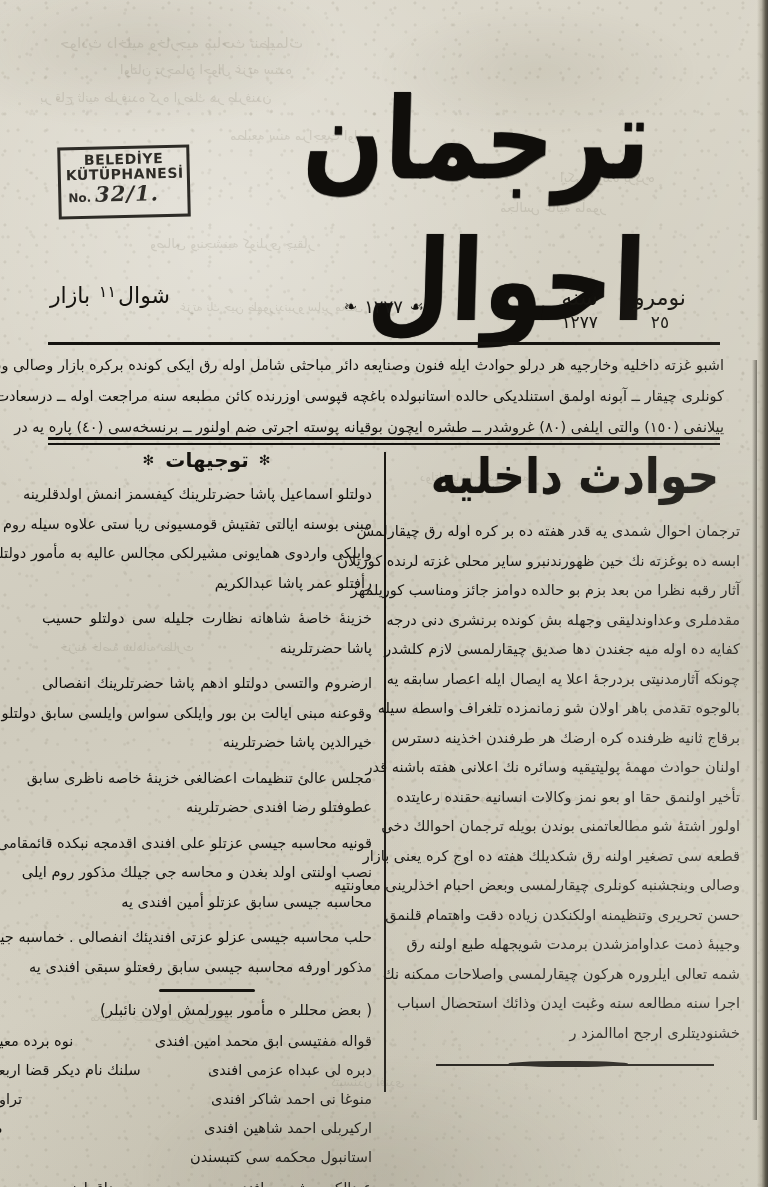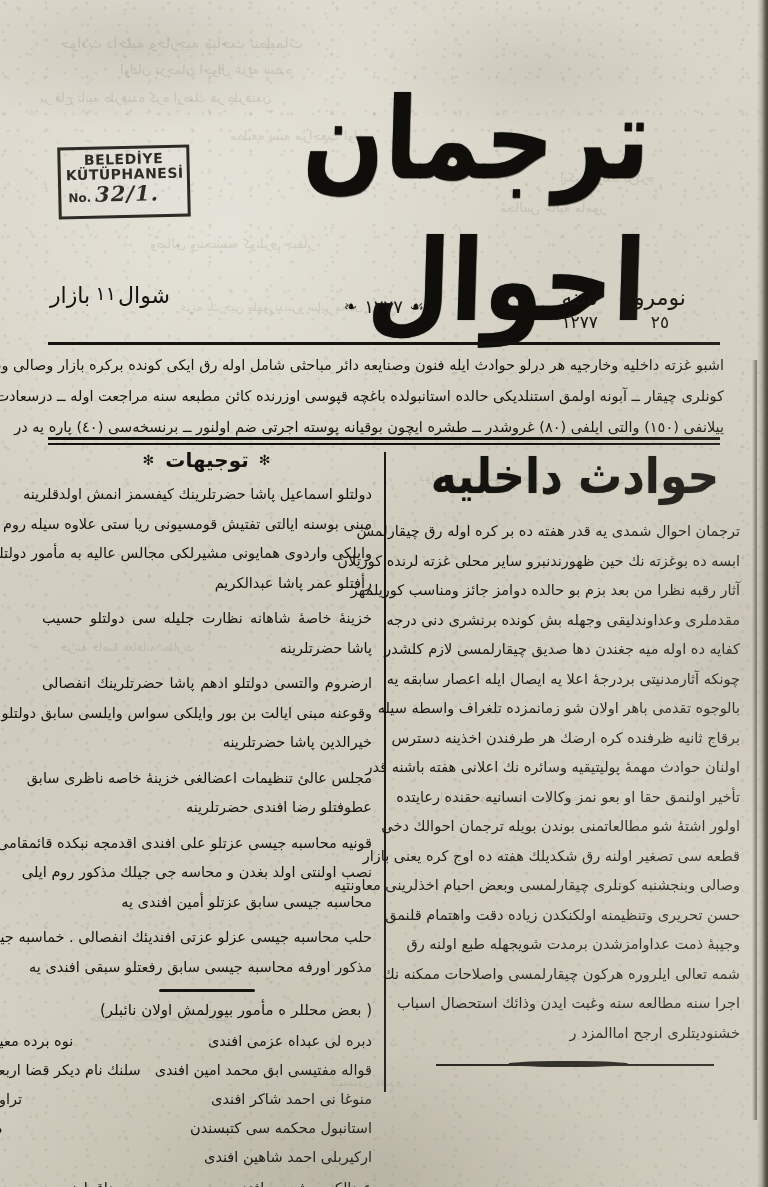--- a/index.html
+++ b/index.html
@@ -105,21 +105,21 @@
 
   
   .dateline{
     position:absolute;top:282px;left:0;width:768px;height:58px;
     direction:rtl;
   }
   .dl-block{position:absolute;text-align:center;font-family:"DejaVu Sans",sans-serif;color:#15130f;}
   .dl-top{font-size:22px;line-height:1.25;letter-spacing:1px;white-space:nowrap;}
   .dl-bot{font-size:17px;line-height:1.25;}
   .dl-right{right:598px;top:0;}
-  .dl-day{position:absolute;right:652px;top:0;font-size:19px;}
+  .dl-day{position:absolute;right:652px;top:0;font-size:16px;}
   .dl-sene{right:170px;top:2px;text-align:right;}
   .dl-num{right:82px;top:2px;}
   .dl-center{
     position:absolute;left:50%;top:14px;transform:translateX(-50%);
     font-size:18px;white-space:nowrap;display:flex;align-items:center;gap:7px;
   }
   .orn{font-size:16px;color:#15130f;}
 
   .rule-thick{position:absolute;left:48px;width:672px;height:3px;background:#15130f;}
   .rule-thin{position:absolute;left:48px;width:672px;height:1.6px;background:#15130f;}
@@ -352,25 +352,25 @@
         <span class="ln">مذكور اورفه محاسبه جيسى سابق رفعتلو سبقى افندى يه</span>
       </p>
     </div>
 
     <div class="dash-rule"></div>
 
     <div class="sub-title">( بعض محللر ه مأمور بيورلمش اولان نائبلر)</div>
 
     <div class="namelist">
       <div class="nl-col">
+        <div class="nl-row">قواله مفتيسى ابق محمد امين افندى</div>
         <div class="nl-row">دبره لى عبداه عزمى افندى</div>
-        <div class="nl-row">قواله مفتيسى ابق محمد امين افندى</div>
         <div class="nl-row">منوغا نى احمد شاكر افندى</div>
+        <div class="nl-row">اركيربلى احمد شاهين افندى</div>
         <div class="nl-row">استانبول محكمه سى كتبسندن</div>
-        <div class="nl-row">اركيربلى احمد شاهين افندى</div>
       </div>
       <div class="nl-col left-col">
         <div class="nl-row">نوه برده معيلا نه</div>
         <div class="nl-row">سلنك نام ديكر قضا اربعه يه</div>
         <div class="nl-row">تراو نكه</div>
         <div class="nl-row">منكه</div>
         <div class="nl-row"></div>
       </div>
     </div>
 

